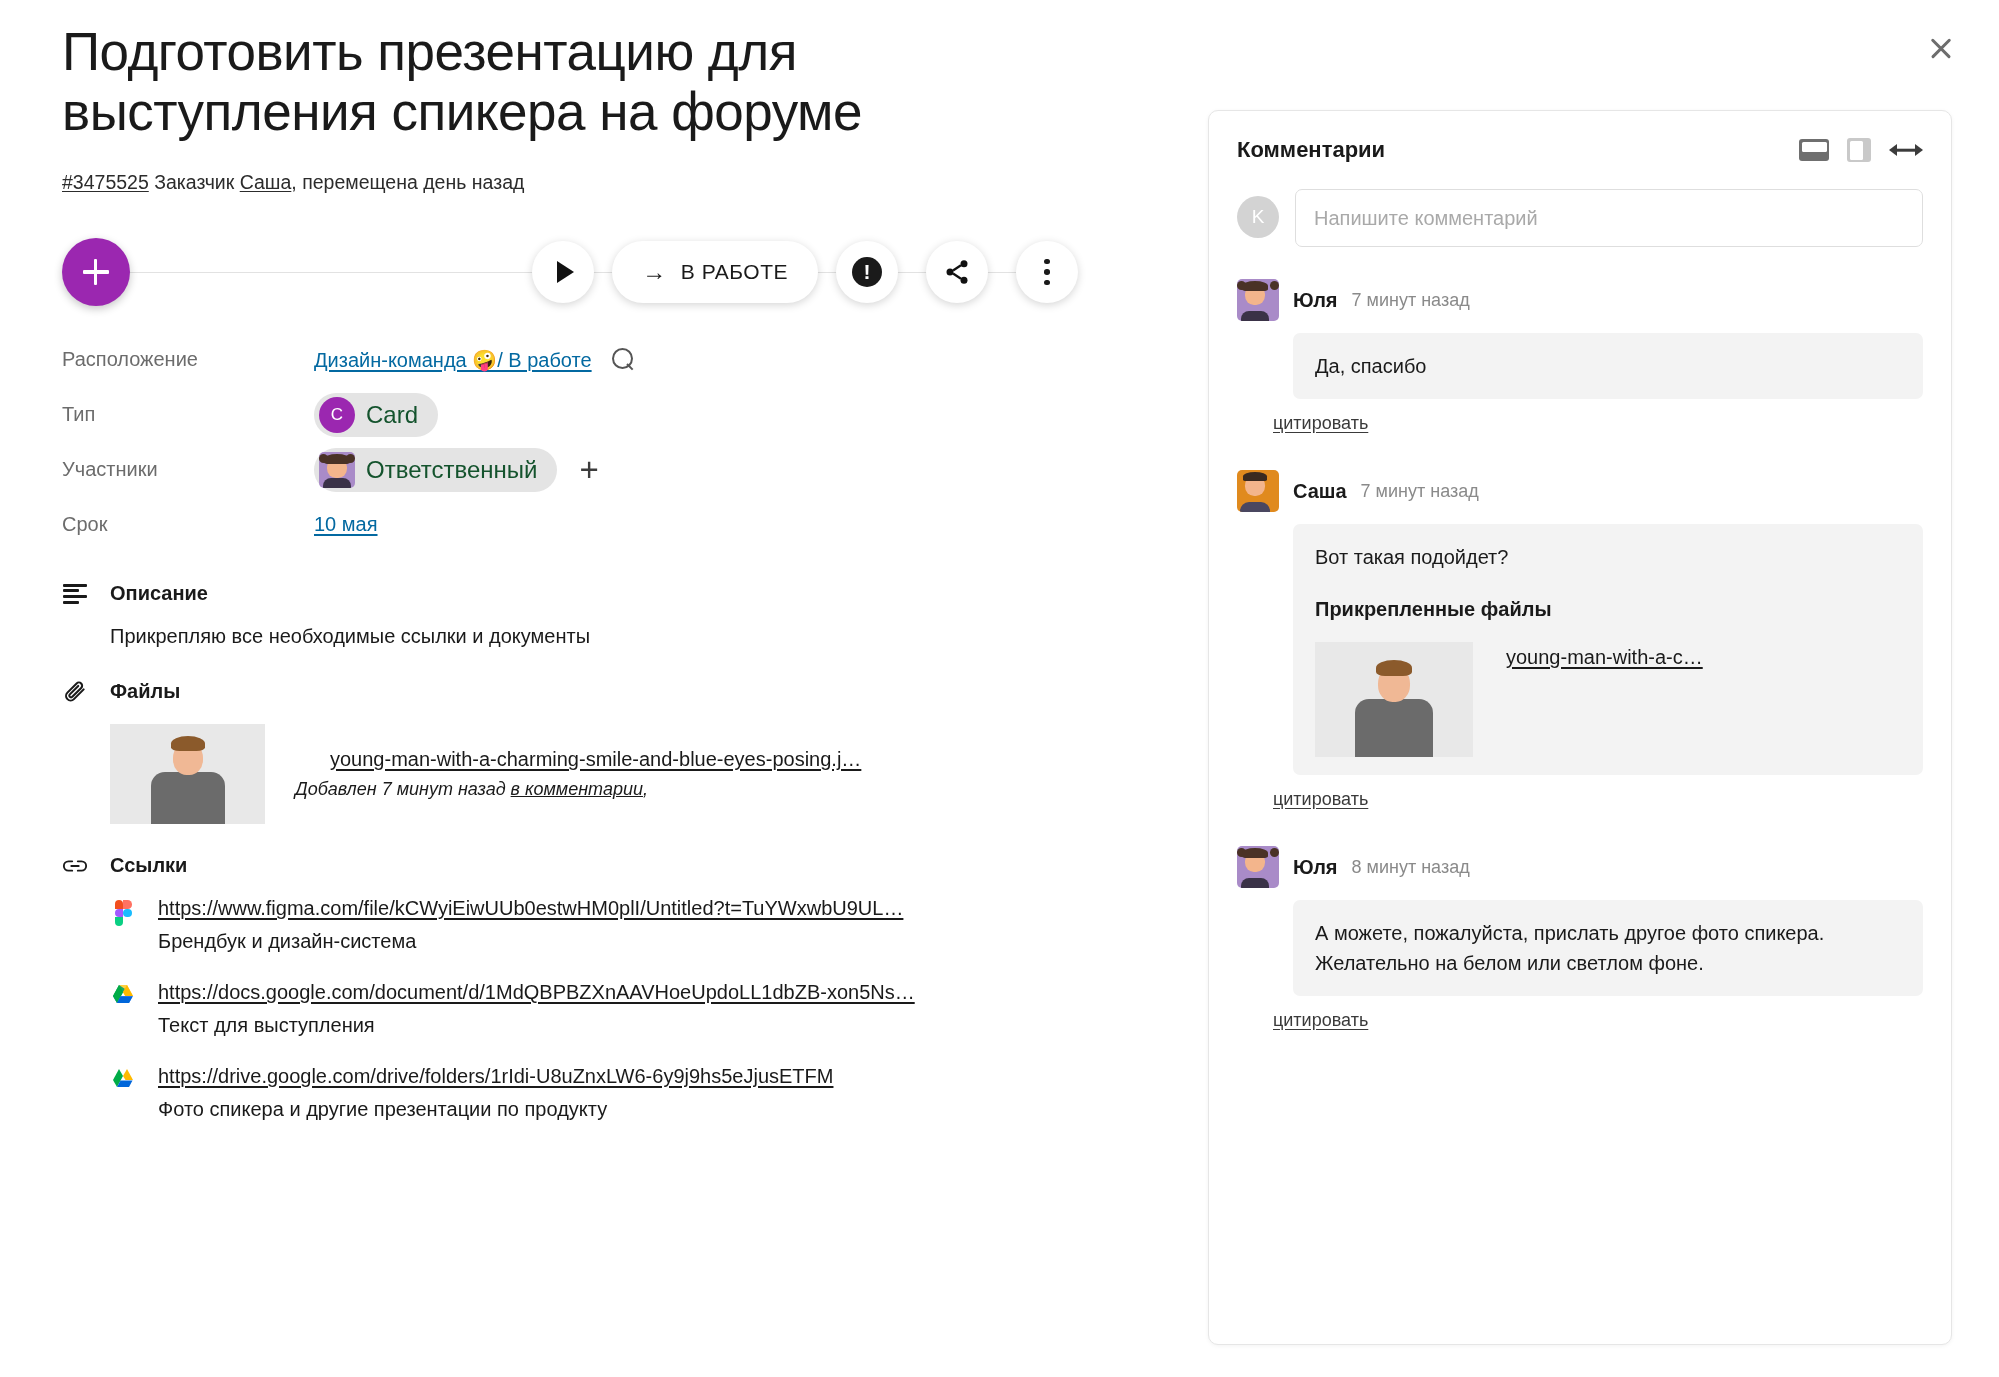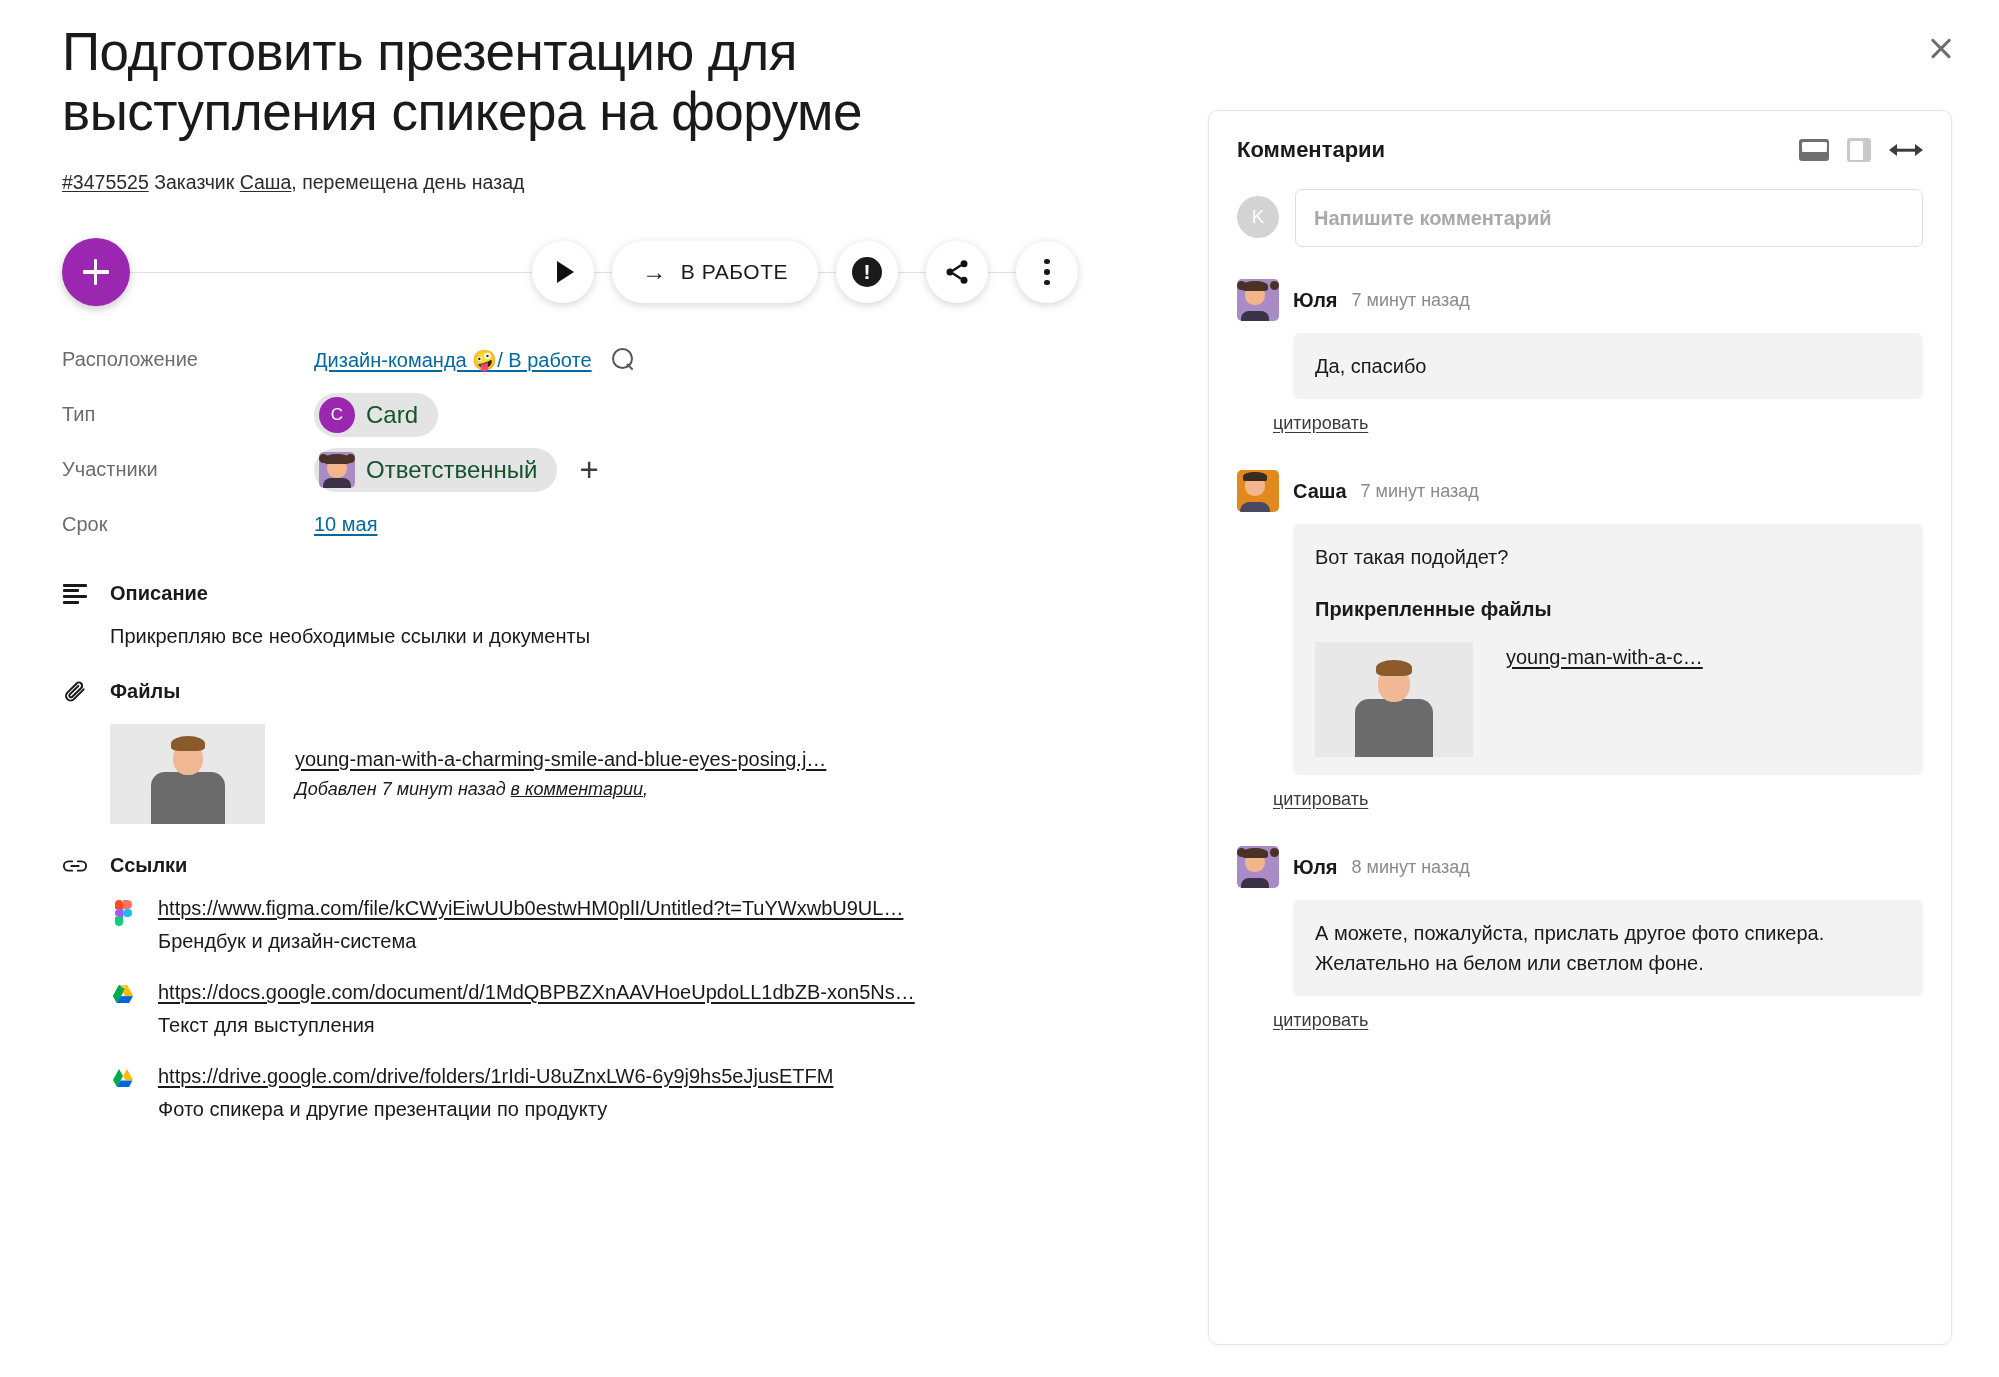--- a/index.html
+++ b/index.html
@@ -232,21 +232,21 @@
     background: #e8e8e8;
     position: relative; overflow:hidden;
     flex: none;
   }
   .thumb .person { position:absolute; left:50%; transform:translateX(-50%); bottom:0; }
   .thumb .head { width: 30px; height: 34px; background:#F0B895; border-radius:50% 50% 45% 45%; margin: 0 auto; position:relative; }
   .thumb .hair { position:absolute; top:-5px; left:-2px; width:34px; height:15px; background:#8B5A2B; border-radius:50% 50% 25% 25%; }
   .thumb .torso { width: 74px; height: 52px; background:#6b6b6b; border-radius: 14px 14px 0 0; margin-top:-3px; }
   .file-meta { }
   .file-name {
-    font-size: 20px; color:#1a1a1a; text-underline-offset: 3px; display:block;
+    font-size: 20px; color:#1a1a1a; text-underline-offset: 3px; display:block;margin-left:35px;
   }
   .file-sub {
     font-size: 18px; color:#1a1a1a; font-style: italic; margin-top: 8px;
   }
   .file-sub a { color:#1a1a1a; text-decoration: underline; }
 
   
   .link-item { display:flex; gap: 22px; margin-bottom: 28px; }
   .link-ico { width: 26px; flex:none; display:flex; justify-content:center; padding-top:3px;}
   .link-url { font-size: 20px; color:#1a1a1a; text-decoration: underline; text-underline-offset: 3px; display:block;}
@@ -338,21 +338,20 @@
     flex: 1;
     height: 58px;
     border: 1px solid #dedede;
     border-radius: 7px;
     padding: 0 18px;
     font-size: 20px;
     font-family: "Liberation Sans", sans-serif;
     color: #1a1a1a;
     outline: none;
     background: #fff;
-    font-weight: bold;
   }
   .cp-input::placeholder { color: #a9a9a9; }
 
   .comment { margin-bottom: 10px; }
   .cm-head { display:flex; align-items:center; gap: 14px; margin-bottom: 12px; }
   .cm-face { width:42px; height:42px; border-radius:5px; flex:none; }
   .cm-author { font-size: 20px; font-weight: 700; color:#1a1a1a; }
   .cm-time { font-size: 18px; color:#8a8a8a; }
   .cm-bubble {
     margin-left: 56px;

